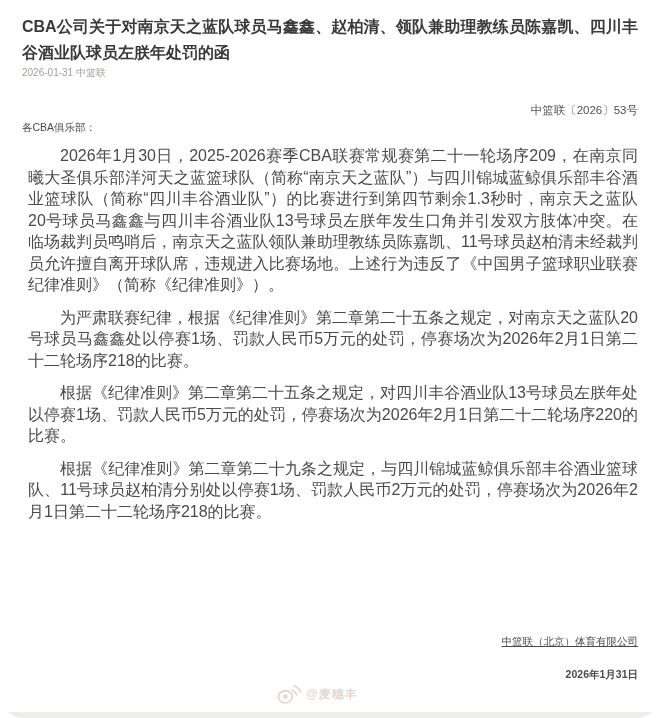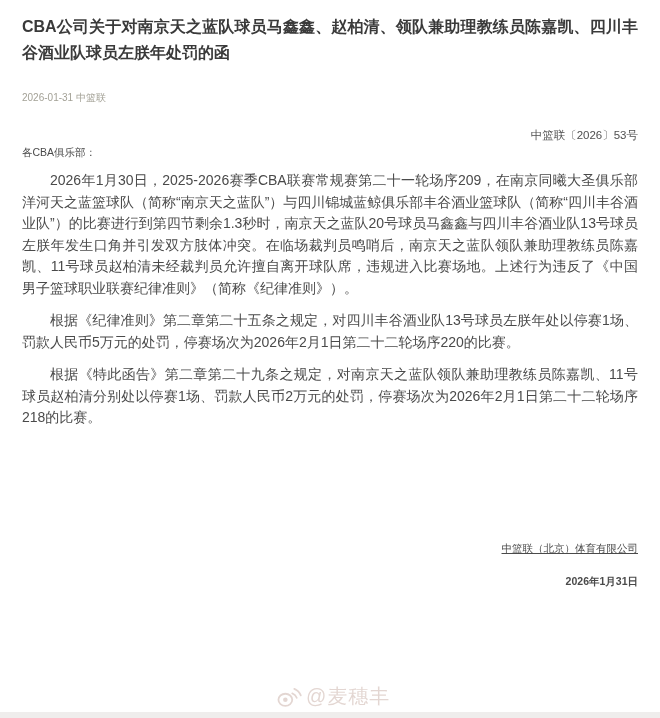--- a/index.html
+++ b/index.html
@@ -8,54 +8,56 @@
     background: #ffffff;
     font-family: "Liberation Sans", "DejaVu Sans", sans-serif;
   }
   .page {
     position: relative;
     width: 660px;
     height: 718px;
     background: #ffffff;
     padding: 14px 22px 0 22px;
     overflow: hidden;
+    border-radius: 23px;
   }
   .title {
     font-size: 16px;
     line-height: 26px;
     font-weight: 700;
     color: #3a3a3a;
     text-align: justify;
   }
   .meta {
-    margin-top: 25px;
+    margin-top: 0;
     font-size: 10px;
     line-height: 13px;
     color: #a3a196;
   }
   .doc-number {
     margin-top: 24px;
     text-align: right;
     font-size: 11.5px;
     line-height: 14px;
     color: #4f4f4f;
   }
   .salutation {
     margin-top: 3px;
     font-size: 10.5px;
     line-height: 14px;
     color: #4a4a4a;
   }
   .para {
     margin-top: 11px;
-    font-size: 14px;
+    font-size: 16px;
     line-height: 21.5px;
     color: #4a4a4a;
     text-align: justify;
     text-indent: 2em;
+    margin-left: 6px;
   }
   .signature {
     margin-top: 112px;
     text-align: right;
     font-size: 10.5px;
     line-height: 14px;
     color: #4a4a4a;
     text-decoration: underline;
   }
   .signature-date {
@@ -71,22 +73,22 @@
     left: 276px;
     top: 683px;
     display: flex;
     align-items: center;
     gap: 4px;
     color: #cdb6ae;
     opacity: 0.55;
     pointer-events: none;
   }
   .watermark .wm-text {
-    font-size: 20px;
-    font-weight: 400;
+    font-size: 12px;
+    font-weight: 700;
     letter-spacing: 1px;
   }
   .watermark svg { display: block; }
   .footer-edge {
     position: absolute;
     left: 0;
     right: 0;
     bottom: 0;
     height: 6px;
     background: #efedec;
@@ -99,22 +101,23 @@
 
   <h1 class="title">CBA公司关于对南京天之蓝队球员马鑫鑫、赵柏清、领队兼助理教练员陈嘉凯、四川丰谷酒业队球员左朕年处罚的函</h1>
 
   <div class="meta">2026-01-31 中篮联</div>
 
   <div class="doc-number">中篮联〔2026〕53号</div>
 
   <div class="salutation">各CBA俱乐部：</div>
 
   <p class="para">2026年1月30日，2025-2026赛季CBA联赛常规赛第二十一轮场序209，在南京同曦大圣俱乐部洋河天之蓝篮球队（简称“南京天之蓝队”）与四川锦城蓝鲸俱乐部丰谷酒业篮球队（简称“四川丰谷酒业队”）的比赛进行到第四节剩余1.3秒时，南京天之蓝队20号球员马鑫鑫与四川丰谷酒业队13号球员左朕年发生口角并引发双方肢体冲突。在临场裁判员鸣哨后，南京天之蓝队领队兼助理教练员陈嘉凯、11号球员赵柏清未经裁判员允许擅自离开球队席，违规进入比赛场地。上述行为违反了《中国男子篮球职业联赛纪律准则》（简称《纪律准则》）。</p>
+  <p class="para">为严肃联赛纪律，根据《纪律准则》第二章第二十五条之规定，对南京天之蓝队20号球员马鑫鑫处以停赛1场、罚款人民币5万元的处罚，停赛场次为2026年2月1日第二十二轮场序218的比赛。</p>
   <p class="para">根据《纪律准则》第二章第二十五条之规定，对四川丰谷酒业队13号球员左朕年处以停赛1场、罚款人民币5万元的处罚，停赛场次为2026年2月1日第二十二轮场序220的比赛。</p>
-  <p class="para">根据《特此函告》第二章第二十九条之规定，对南京天之蓝队领队兼助理教练员陈嘉凯、11号球员赵柏清分别处以停赛1场、罚款人民币2万元的处罚，停赛场次为2026年2月1日第二十二轮场序218的比赛。</p>
+  <p class="para">根据《纪律准则》第二章第二十九条之规定，与四川锦城蓝鲸俱乐部丰谷酒业篮球队、11号球员赵柏清分别处以停赛1场、罚款人民币2万元的处罚，停赛场次为2026年2月1日第二十二轮场序218的比赛。</p>
 
 
   <div class="signature">中篮联（北京）体育有限公司</div>
 
   <div class="signature-date">2026年1月31日</div>
 
   <div class="watermark">
     <span>
       <svg width="26" height="22" viewBox="0 0 32 27" fill="none" xmlns="http://www.w3.org/2000/svg">
         <ellipse cx="11.5" cy="17" rx="8.5" ry="7.5" stroke="currentColor" stroke-width="2.2"></ellipse>

